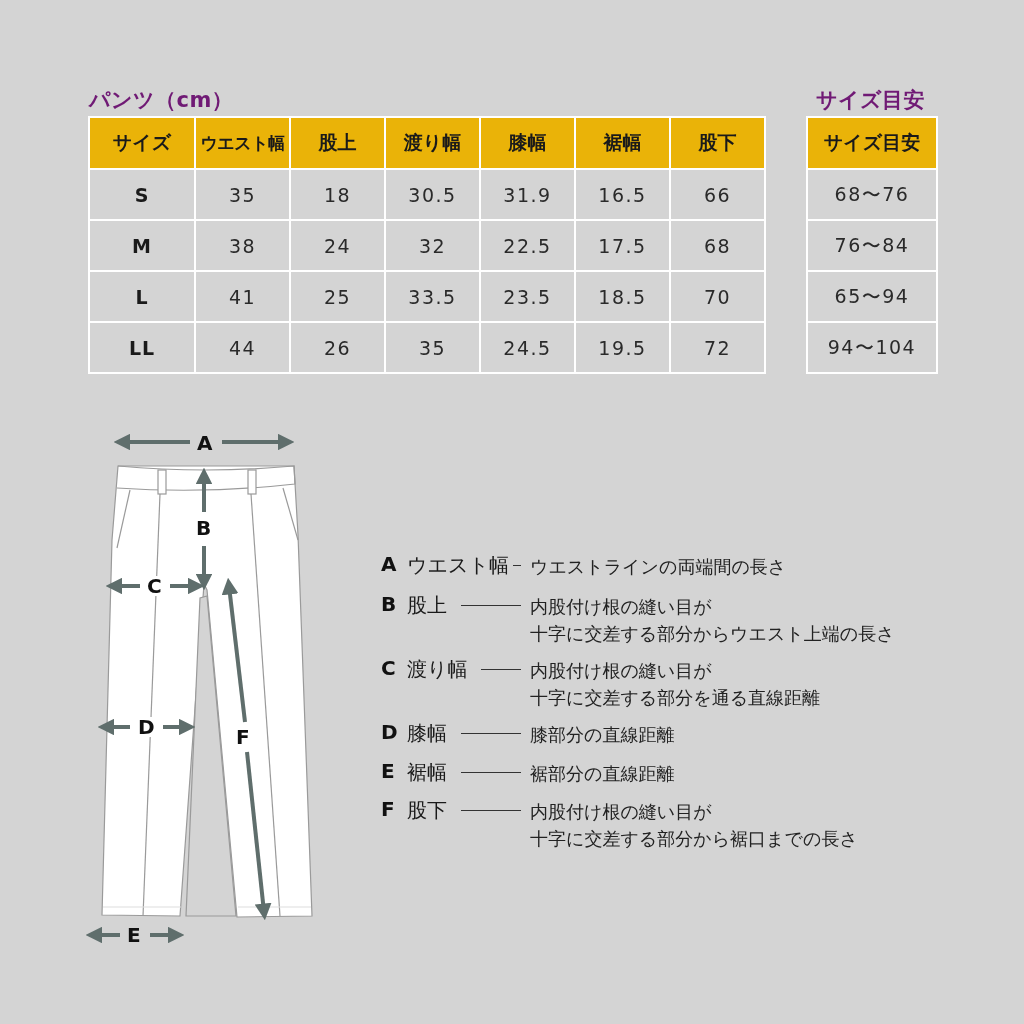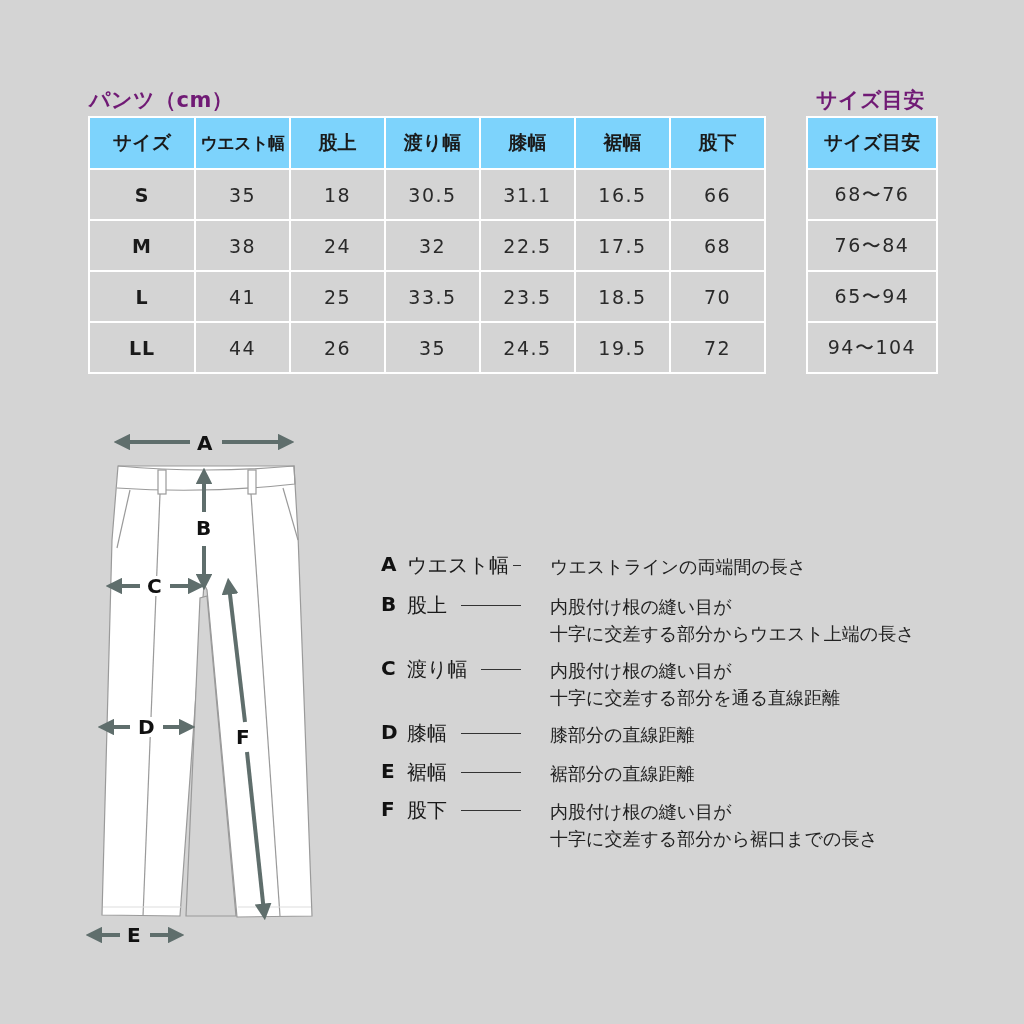--- a/index.html
+++ b/index.html
@@ -8,41 +8,41 @@
 
     .caption { position: absolute; font-size: 21px; font-weight: bold; color: #701a75; letter-spacing: 0.5px; text-align: center; }
     #main-caption { left: 89px; top: 86px; }
     #guide-caption { left: 816px; top: 86px; }
 
     table.size-table { position: absolute; border-collapse: collapse; border: 2px solid #ffffff; }
     table.size-table th, table.size-table td {
       border: 2px solid #ffffff; text-align: center; vertical-align: middle;
       height: 51px; padding: 0;
     }
-    table.size-table th { background: #7dd3fc; font-size: 19px; font-weight: bold; color: #1a1a1a; height: 52px; }
+    table.size-table th { background: #eab308; font-size: 19px; font-weight: bold; color: #1a1a1a; height: 52px; }
     table.size-table td { background: #d4d4d4; font-size: 19px; color: #2a2a2a; letter-spacing: 1.5px; font-family: "DejaVu Sans", sans-serif; }
     table.size-table td.size-label { font-weight: bold; color: #1a1a1a; letter-spacing: 1px; }
     #main-table { left: 88px; top: 116px; }
     #main-table col.c0 { width: 106px; }
     #main-table col.cn { width: 95px; }
     #guide-table { left: 806px; top: 116px; }
     #guide-table col.g0 { width: 130px; }
     #main-table th.waist { font-size: 17px; letter-spacing: -0.5px; }
 
     #diagram { position: absolute; left: 0; top: 0; width: 1024px; height: 1024px; pointer-events: none; }
     #diagram svg { position: absolute; left: 0; top: 0; }
     .dim-label { position: absolute; font-size: 20px; font-weight: bold; color: #111111; background: #d4d4d4; line-height: 1; }
     .dim-label.on-white { background: #ffffff; }
 
     .legend { position: absolute; left: 381px; top: 552px; width: 600px; }
     .legend-row { position: relative; height: 28px; }
     .legend-key { position: absolute; left: 0; top: 0; font-size: 20px; font-weight: bold; color: #111111; }
     .legend-term { position: absolute; left: 26px; top: 0; font-size: 20px; color: #1a1a1a; }
     .legend-dash { position: absolute; top: 13px; height: 1px; background: #333333; }
-    .legend-desc { position: absolute; left: 149px; top: 1px; font-size: 18px; color: #222222; line-height: 27px; white-space: nowrap; margin-left: 20px; }
+    .legend-desc { position: absolute; left: 149px; top: 1px; font-size: 18px; color: #222222; line-height: 27px; white-space: nowrap; }
   </style>
 </head>
 <body>
 
 <div id="main-caption" class="caption">パンツ（cm）</div>
 <div id="guide-caption" class="caption">サイズ目安</div>
 
 <table id="main-table" class="size-table">
   <colgroup>
     <col class="c0">
@@ -63,21 +63,21 @@
       <th>裾幅</th>
       <th>股下</th>
     </tr>
   </thead>
   <tbody>
     <tr>
       <td class="size-label">S</td>
       <td>35</td>
       <td>18</td>
       <td>30.5</td>
-      <td>31.1</td>
+      <td>31.9</td>
       <td>16.5</td>
       <td>66</td>
     </tr>
     <tr>
       <td class="size-label">M</td>
       <td>38</td>
       <td>24</td>
       <td>32</td>
       <td>22.5</td>
       <td>17.5</td>

